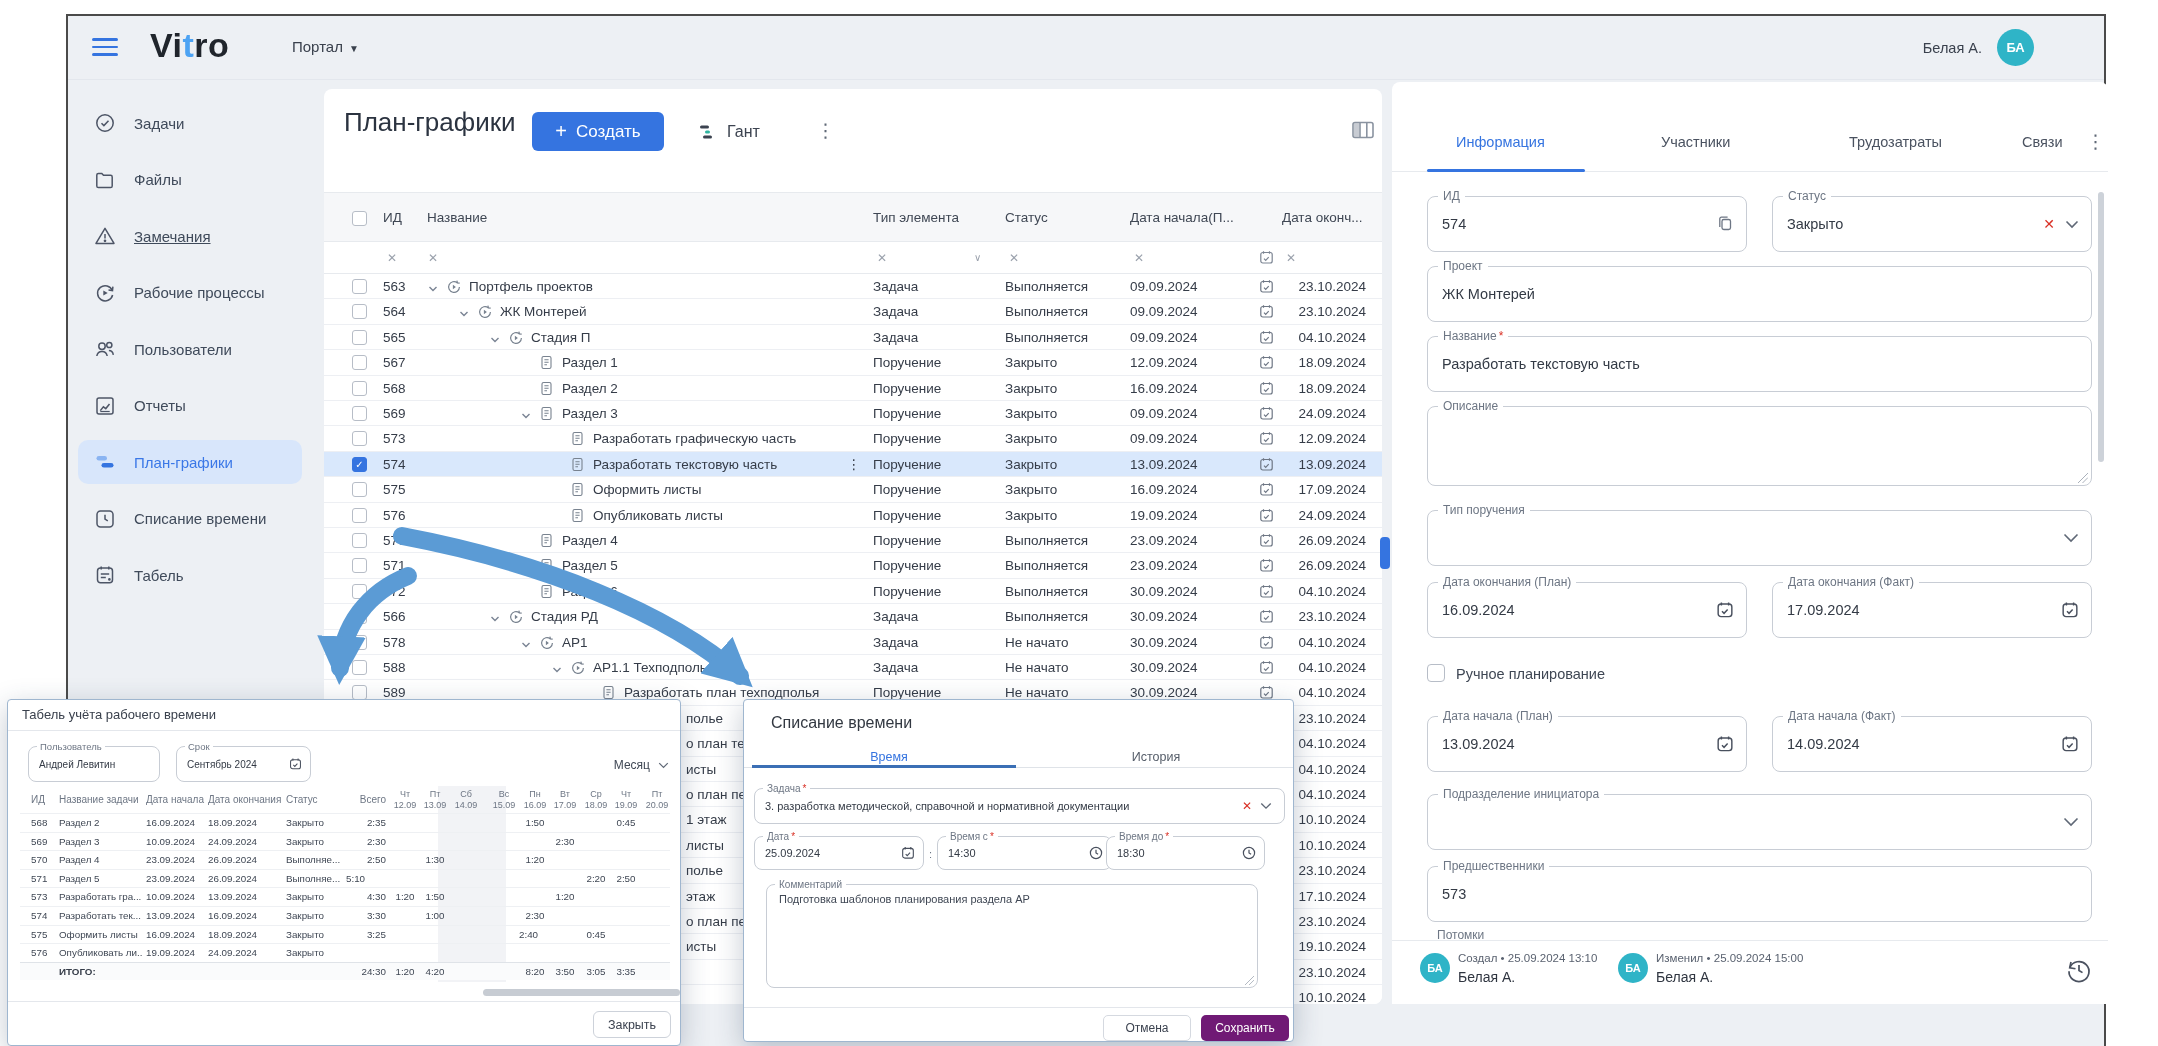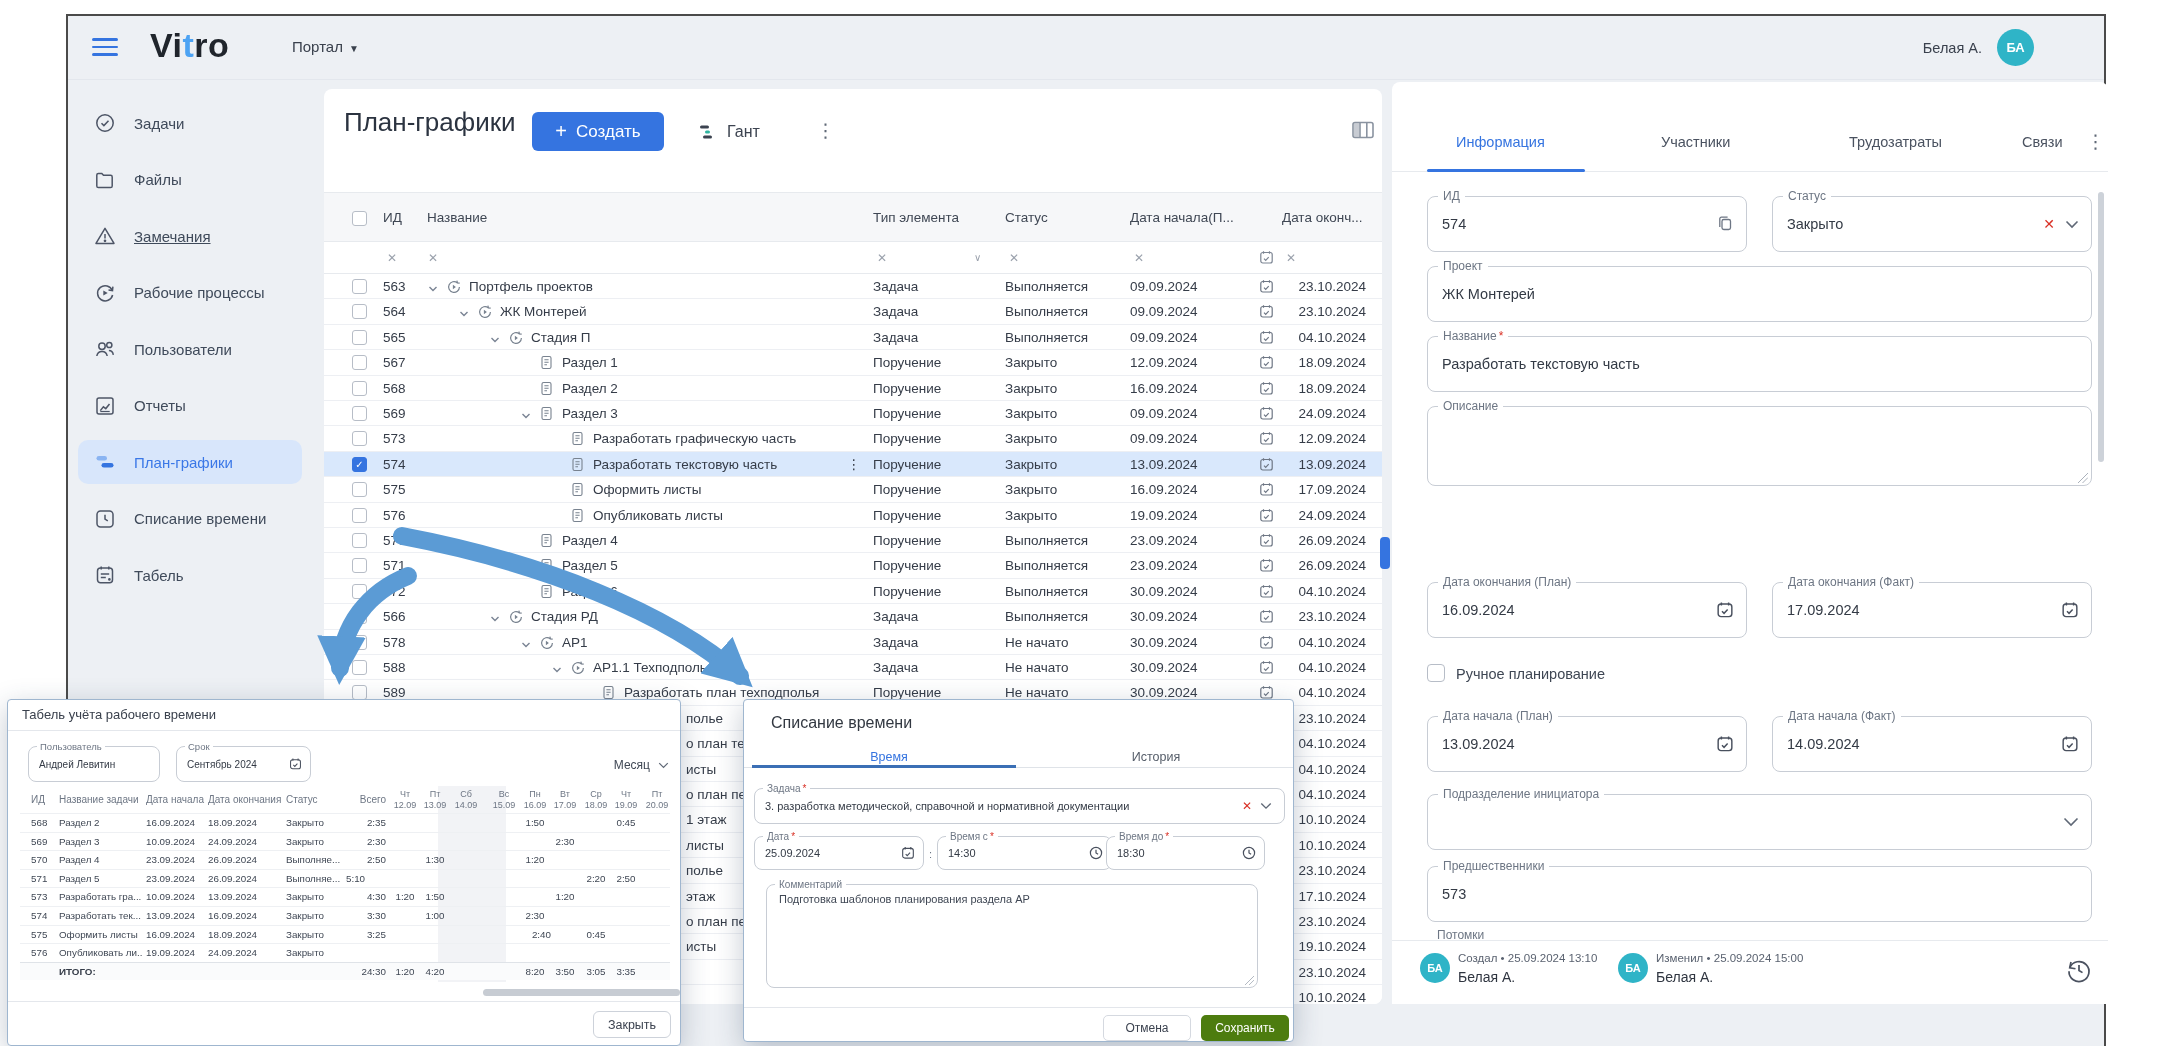--- a/index.html
+++ b/index.html
@@ -743,20 +743,29 @@
         <span class="flabel"><span>Название</span><span class="req">*</span></span>
           <span class="fvalue">Разработать текстовую часть</span>
       </div>
       <div class="field" style="left:35px;top:324px;width:665px;height:80px">
         <span class="flabel">Описание</span>
           <span class="fvalue"></span>
         <svg class="resize-glyph" width="10" height="10" viewBox="0 0 10 10">
             <path d="M0 10L10 0M4.5 10L10 4.5" stroke="#aab1bb" stroke-width="1"></path>
           </svg>
       </div>
+      <div class="field" style="left:35px;top:428px;width:665px;height:56px">
+        <span class="flabel">Тип поручения</span>
+          <span class="fvalue"></span>
+        <span class="f-right">
+            <svg class="chev" width="16" height="10" viewBox="0 0 16 10">
+              <polyline points="1.5,1.5 8,8 14.5,1.5" fill="none" stroke="#5f6876" stroke-width="1.6"></polyline>
+            </svg>
+          </span>
+      </div>
       <div class="field" style="left:35px;top:500px;width:320px;height:56px">
         <span class="flabel">Дата окончания (План)</span>
           <span class="fvalue">16.09.2024</span>
         <span class="f-right">
             <svg width="18" height="18" viewBox="0 0 15 15" fill="none" stroke="#49505e" stroke-width="1.2">
               <rect x="1.8" y="2.5" width="11.4" height="10.5" rx="2.4"></rect>
               <path d="M4.5 1.2v2.6M10.5 1.2v2.6"></path>
               <path d="M5 8.6l1.7 1.7 3-3.2"></path>
             </svg>
           </span>
@@ -944,21 +953,21 @@
             <span class="ts-c" style="left:399px;width:32px;text-align:center">1:00</span>
             <span class="ts-c" style="left:499px;width:32px;text-align:center">2:30</span>
           </div>
           <div class="ts-row" style="top: 138.6px;">
             <span class="ts-c" style="left:11px">575</span>
             <span class="ts-c" style="left:39px;width:84px">Оформить листы</span>
             <span class="ts-c" style="left:126px">16.09.2024</span>
             <span class="ts-c" style="left:188px">18.09.2024</span>
             <span class="ts-c" style="left:266px;width:58px">Закрыто</span>
             <span class="ts-c" style="left:326px;width:40px;text-align:right">3:25</span>
-            <span class="ts-c" style="left:499px;width:32px;text-align:right">2:40</span>
+            <span class="ts-c" style="left:499px;width:32px;text-align:left">2:40</span>
             <span class="ts-c" style="left:560px;width:32px;text-align:center">0:45</span>
           </div>
           <div class="ts-row" style="top: 157.2px;">
             <span class="ts-c" style="left:11px">576</span>
             <span class="ts-c" style="left:39px;width:84px">Опубликовать ли...</span>
             <span class="ts-c" style="left:126px">19.09.2024</span>
             <span class="ts-c" style="left:188px">24.09.2024</span>
             <span class="ts-c" style="left:266px;width:58px">Закрыто</span>
             <span class="ts-c" style="left:326px;width:40px;text-align:right"></span>
           </div>
@@ -1034,15 +1043,15 @@
     <div class="field md" style="left:22px;top:184px;width:492px;height:104px">
       <span class="flabel">Комментарий</span>
       <div id="tl-comment-val">Подготовка шаблонов планирования раздела АР</div>
       <svg class="resize-glyph" width="9" height="9" viewBox="0 0 10 10">
           <path d="M0 10L10 0M4.5 10L10 4.5" stroke="#aab1bb" stroke-width="1"></path>
         </svg>
     </div>
 
     <div id="tl-footer-line"></div>
     <div class="btn" id="tl-cancel">Отмена</div>
-    <div class="btn" id="tl-save" style="background: #4d7c0f;">Сохранить</div>
+    <div class="btn" id="tl-save" style="background: #701a75;">Сохранить</div>
   </div>
 </div>
 
 </body></html>

